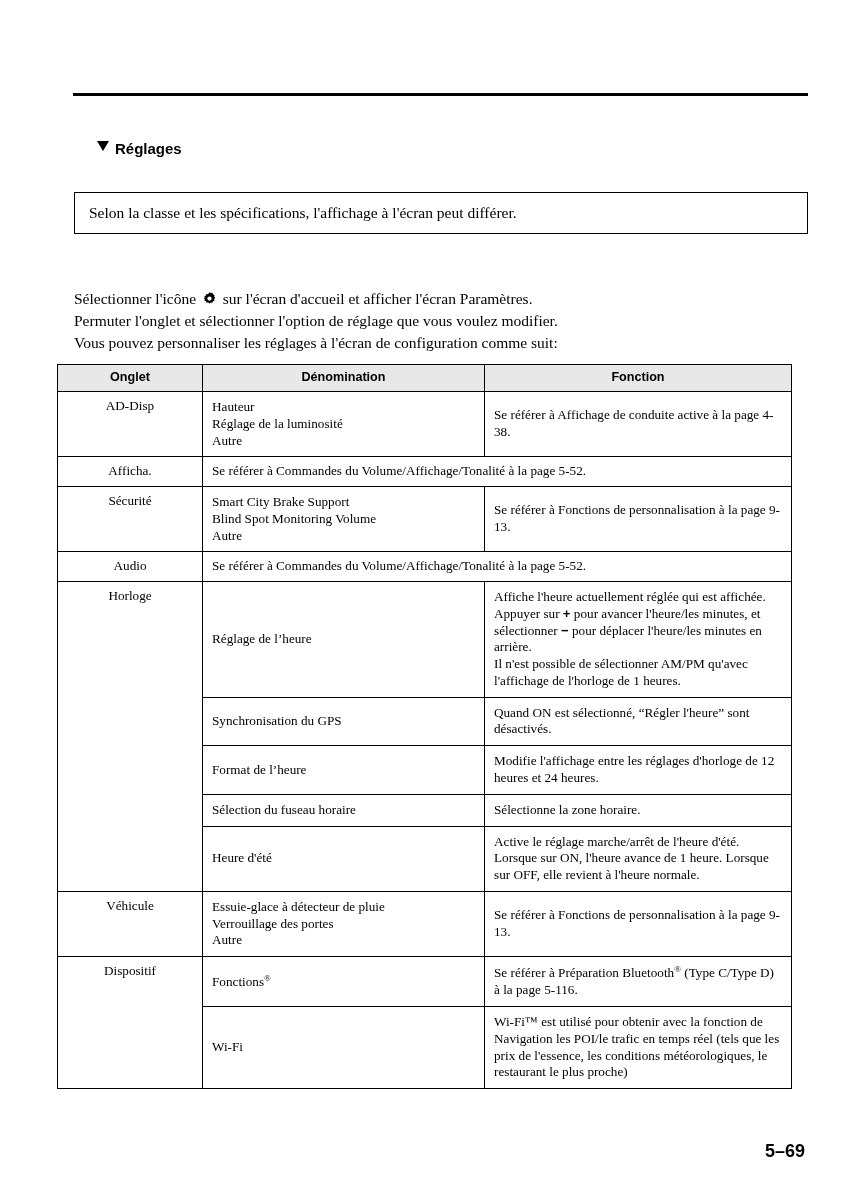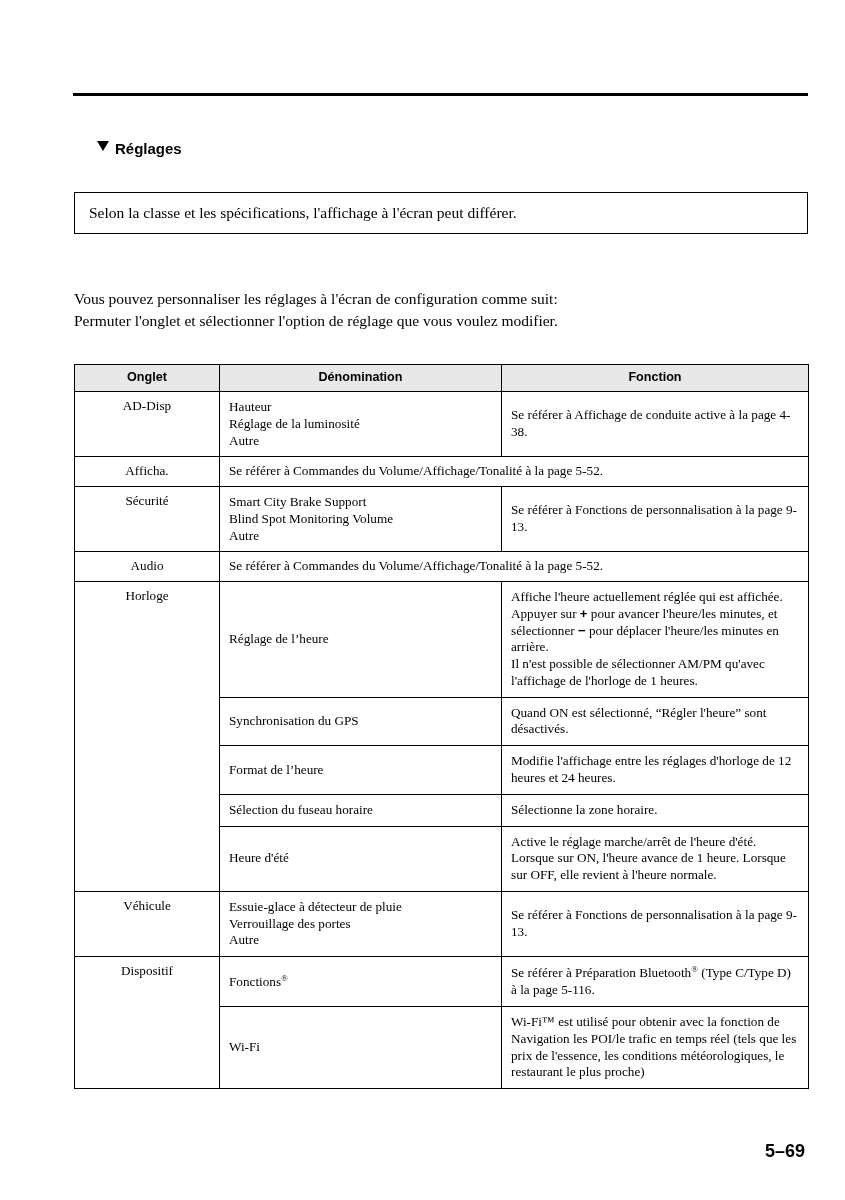--- a/index.html
+++ b/index.html
@@ -114,21 +114,21 @@
     vertical-align: -2px;
     width: 15px;
     height: 15px;
     margin: 0 2px;
   }
 
   
   .tbl-wrap {
     position: absolute;
     top: 364px;
-    left: 74px;
+    left: 57px;
     width: 734px;
   }
   table.settings {
     border-collapse: collapse;
     width: 734px;
     table-layout: fixed;
   }
   table.settings th, table.settings td {
     border: 1px solid #000;
     vertical-align: top;
@@ -195,22 +195,32 @@
   <div class="section-title">
     <span class="tri"></span>
     <span>Réglages</span>
   </div>
 
   <div class="remark">
     <div class="remark-body">Selon la classe et les spécifications, l'affichage à l'écran peut différer.</div>
   </div>
 
   <div class="intro">
+    <p>
+      <span>Sélectionner l'icône</span>
+      <span class="gear-ico">
+        <svg viewBox="0 0 24 24" width="15" height="15" aria-hidden="true">
+          <path fill="#000" d="M12 1.8l2.1 1.5 2.5-.5 1 2.4 2.4 1-.5 2.5 1.5 2.1-1.5 2.1.5 2.5-2.4 1-1 2.4-2.5-.5-2.1 1.5-2.1-1.5-2.5.5-1-2.4-2.4-1 .5-2.5L2.8 12.8l1.5-2.1-.5-2.5 2.4-1 1-2.4 2.5.5z"></path>
+          <circle cx="12" cy="12" r="3.4" fill="#fff"></circle>
+        </svg>
+      </span>
+      <span>sur l'écran d'accueil et afficher l'écran Paramètres.</span>
+    </p>
+    <p>Permuter l'onglet et sélectionner l'option de réglage que vous voulez modifier.</p>
     <p>Vous pouvez personnaliser les réglages à l'écran de configuration comme suit:</p>
-    <p>Permuter l'onglet et sélectionner l'option de réglage que vous voulez modifier.</p>
   </div>
 
   <div class="tbl-wrap">
     <table class="settings">
       <colgroup>
         <col style="width:145px">
         <col style="width:282px">
         <col style="width:307px">
       </colgroup>
       <thead>

